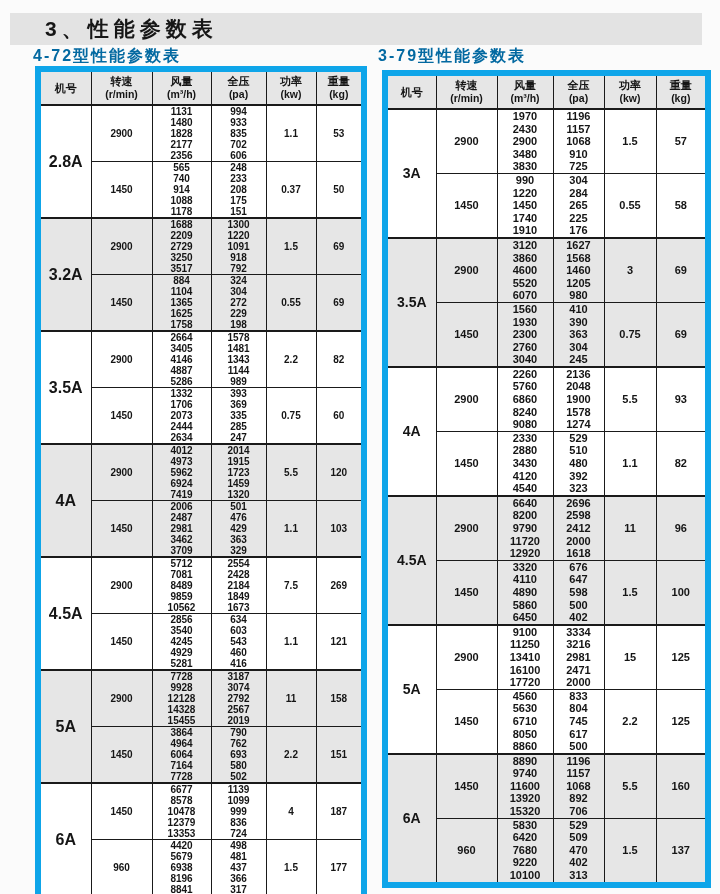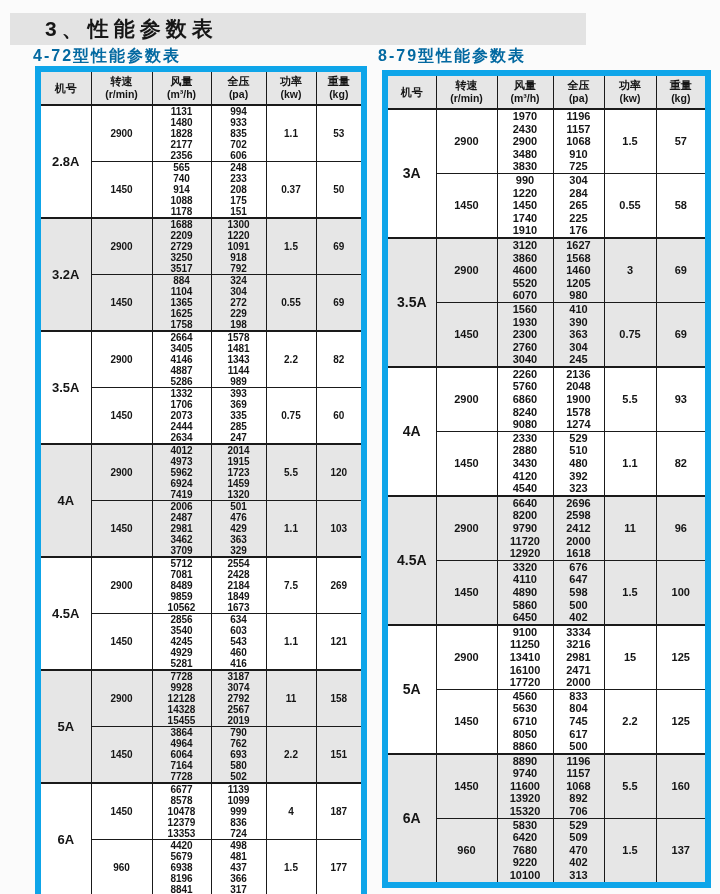--- a/index.html
+++ b/index.html
@@ -4,21 +4,21 @@
 <style>
   html,body{margin:0;padding:0;}
   body{
     width:720px;height:894px;position:relative;
     background:#fbfbfb;
     font-family:"Liberation Sans","DejaVu Sans",sans-serif;
     color:#111;
     overflow:hidden;
   }
   .title-bar{
-    position:absolute;left:10px;top:13px;width:576px;height:32px;
+    position:absolute;left:10px;top:13px;width:692px;height:32px;
     background:#e3e3e3;
   }
   .title-text{
     display:block;margin-left:35px;line-height:32px;
     font-size:21px;font-weight:bold;letter-spacing:5px;color:#161616;
   }
   .subtitle{
     position:absolute;top:46px;
     font-size:16px;font-weight:bold;letter-spacing:2px;color:#0369a1;
     white-space:nowrap;
@@ -37,35 +37,35 @@
   }
   .perf th{
     background:#e6e6e6;border-bottom:2px solid #1a1a1a;
     font-size:11px;line-height:13px;padding:3px 0;
   }
   .perf th .unit{font-size:10.5px;}
   tr.group-start td{border-top:2px solid #1a1a1a;}
   tr.shaded td{background:#e6e6e6;}
   
   .perf-left td{font-size:10px;line-height:11px;}
-  .perf-left td.model{font-size:13px;}
+  .perf-left td.model{font-size:16px;}
   
   .perf-right td{font-size:11px;line-height:12.6px;}
   .perf-right td.model{font-size:14px;}
   td.flow,td.pressure{white-space:pre-line;margin-left:45px;}
 </style>
 </head>
 <body>
 
 <div class="title-bar">
   <span class="title-text">3、性能参数表</span>
 </div>
 
 <div class="subtitle sub-left">4-72型性能参数表</div>
-<div class="subtitle sub-right">8-79型性能参数表</div>
+<div class="subtitle sub-right">3-79型性能参数表</div>
 
 <table class="perf perf-left">
     <colgroup>
       <col style="width: 53px;">
       <col style="width: 61px;">
       <col style="width: 59px;">
       <col style="width: 55px;">
       <col style="width: 50px;">
       <col style="width: 48px;">
     </colgroup>

